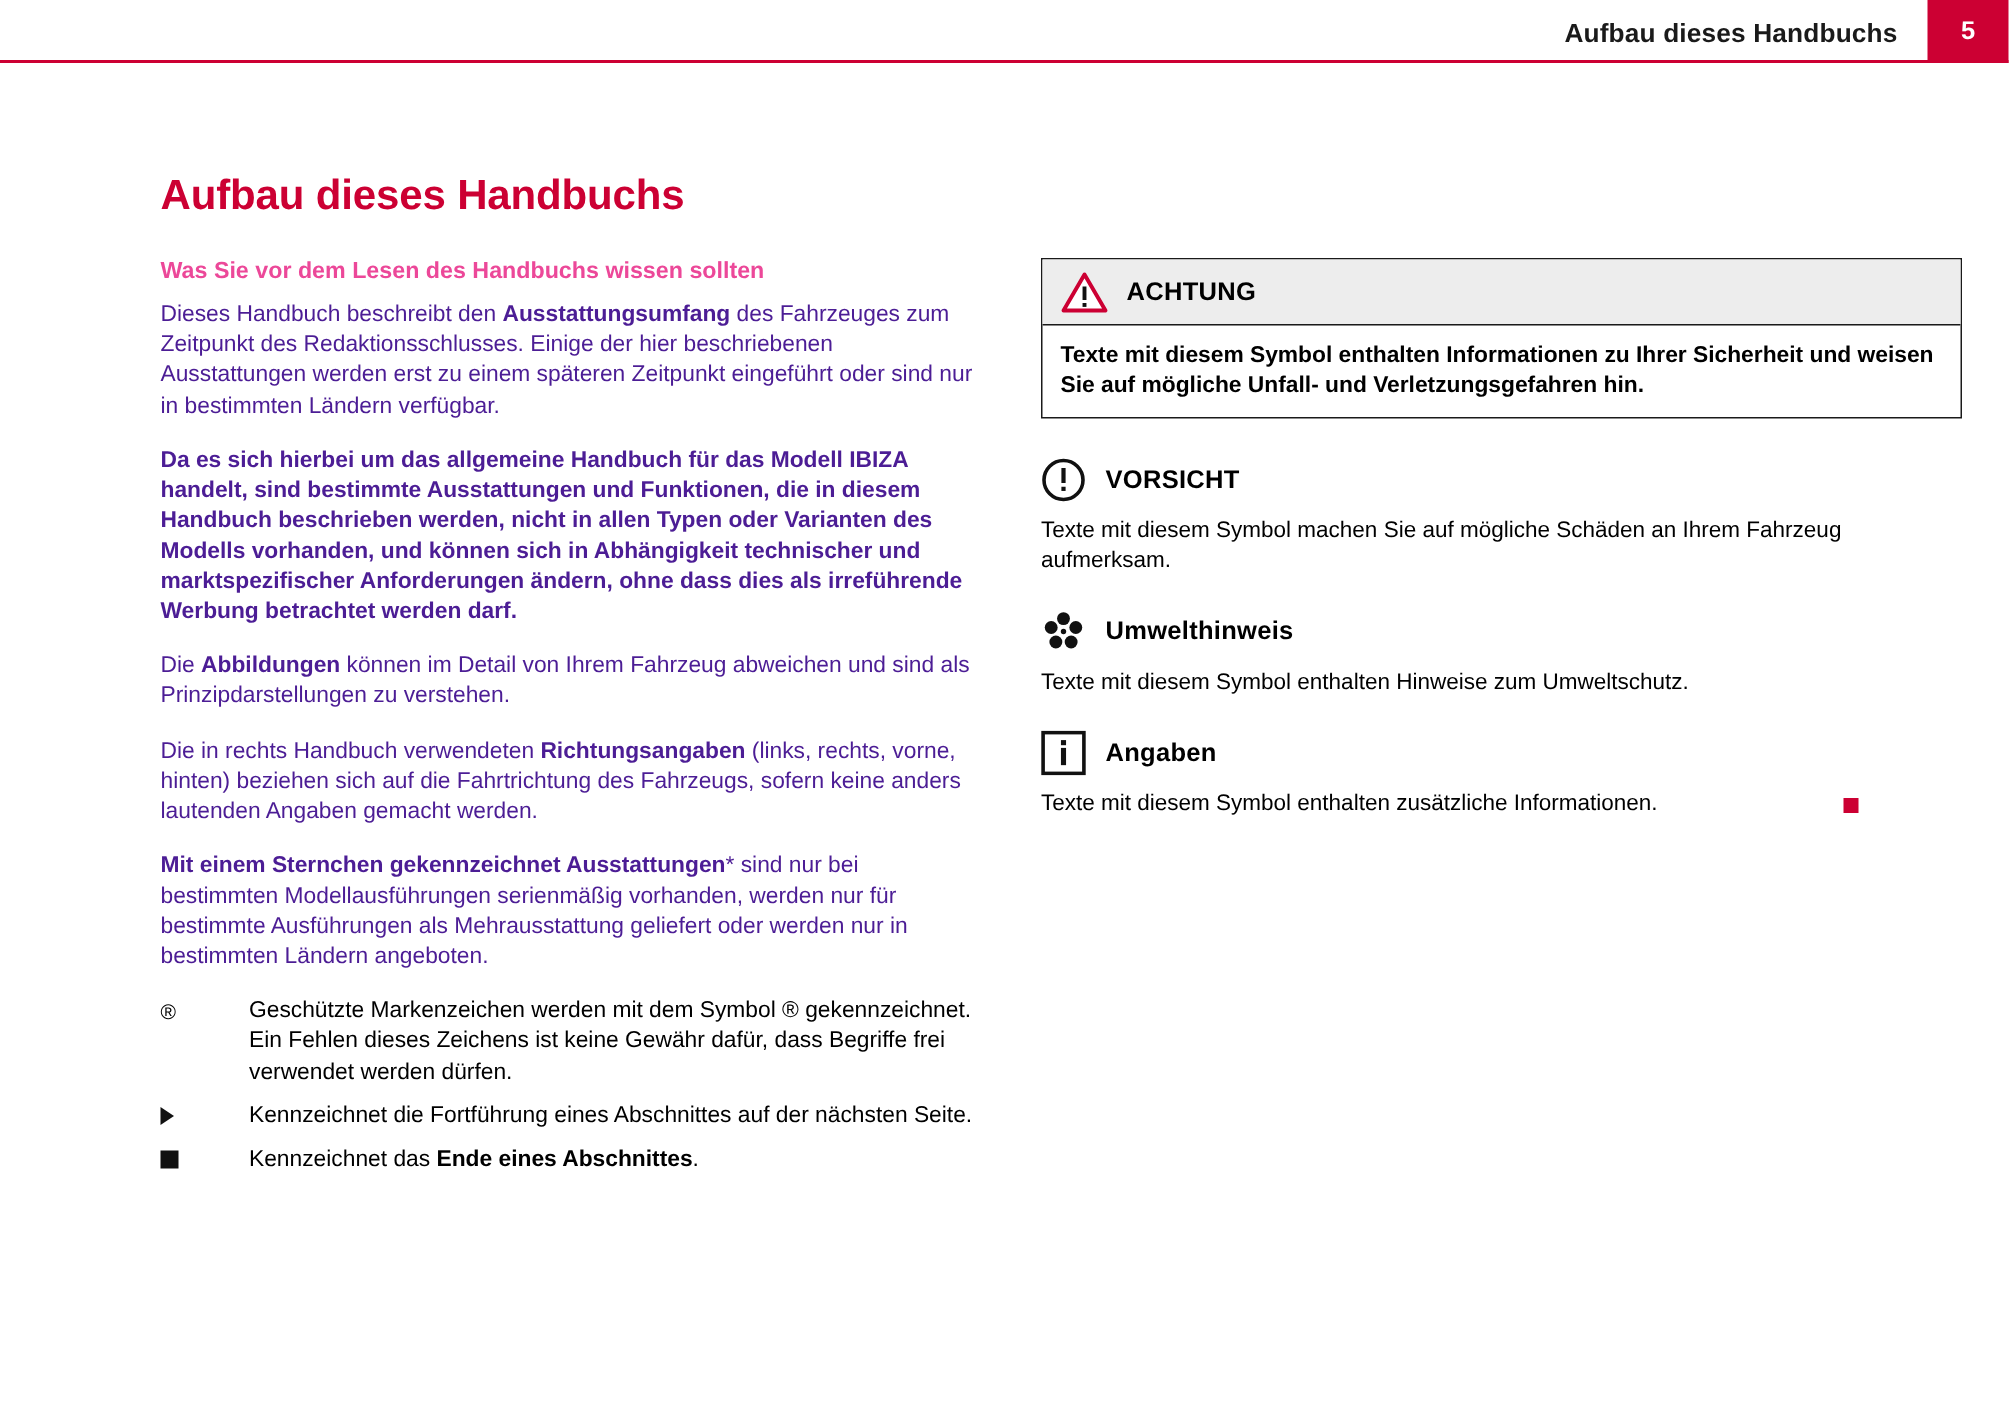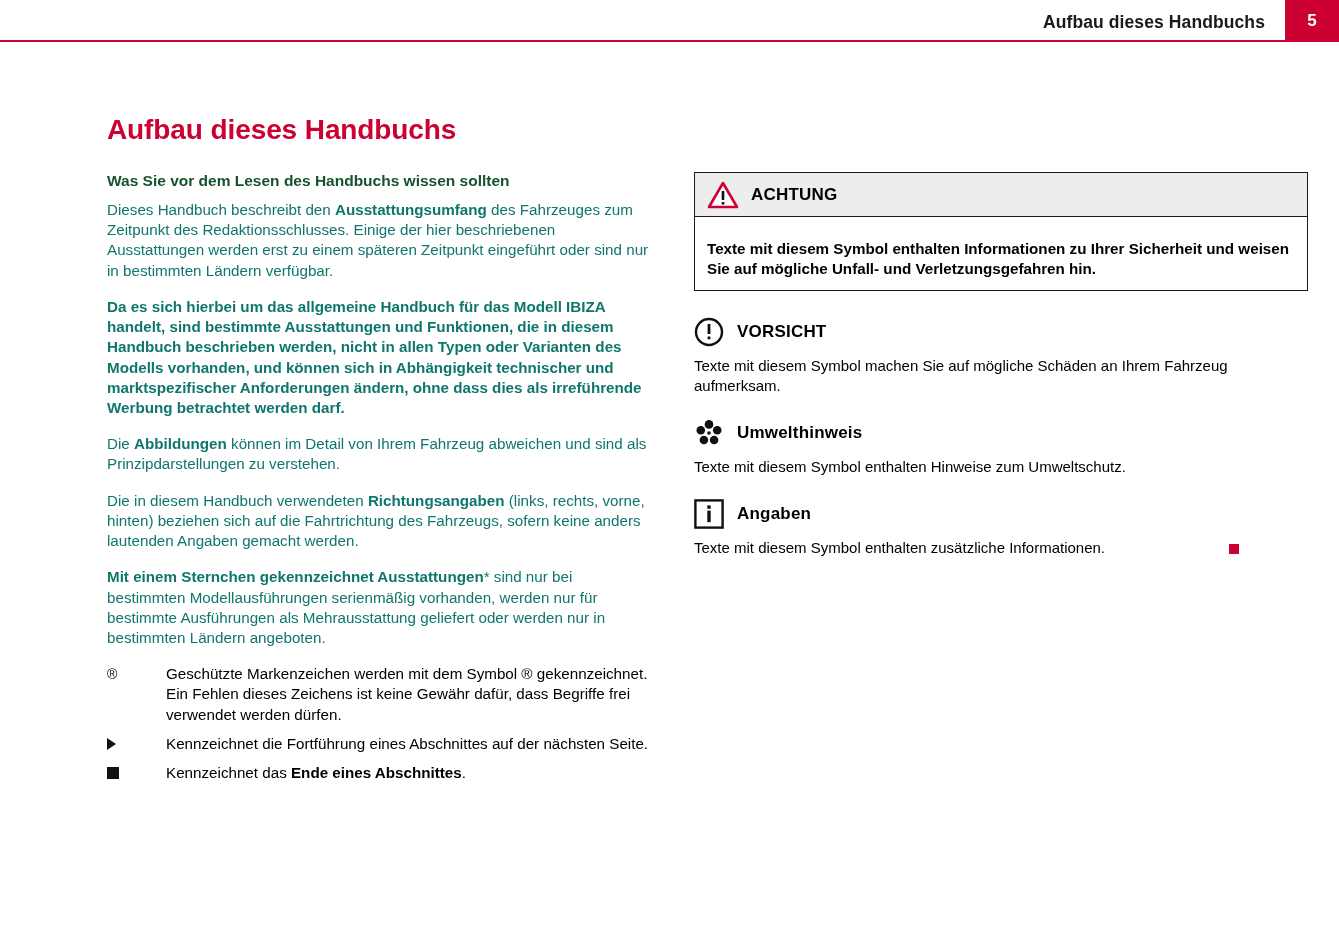--- a/index.html
+++ b/index.html
@@ -72,29 +72,29 @@
   .col-right {
     position: absolute;
     left: 694px;
     top: 130px;
     width: 545px;
   }
 
   .section-head {
     font-size: 15.5px;
     font-weight: bold;
-    color: #14532d;
+    color: #ec4899;
     margin: 0 0 10px 0;
   }
 
   p.body {
     font-size: 15.2px;
     line-height: 1.33;
     margin: 0 0 16px 0;
-    color: #0f766e;
+    color: #4c1d95;
   }
   p.bold {
     font-weight: bold;
   }
   .b { font-weight: bold; }
 
   
   .sym-list {
     margin-top: 6px;
   }
@@ -148,21 +148,21 @@
     padding-left: 12px;
     box-sizing: border-box;
   }
   .achtung-head .label {
     font-size: 17px;
     font-weight: bold;
     margin-left: 12px;
     letter-spacing: 0.2px;
   }
   .achtung-body {
-    padding: 22px 12px 11px 12px;
+    padding: 10px 12px 11px 12px;
     font-size: 15.2px;
     font-weight: bold;
     line-height: 1.32;
   }
 
   .notice-block { margin-bottom: 22px; }
   .notice-head {
     display: flex;
     align-items: center;
     margin-bottom: 9px;
@@ -208,21 +208,21 @@
 
   <div class="chapter-title">Aufbau dieses Handbuchs</div>
 
   <div class="col-left">
     <div class="section-head">Was Sie vor dem Lesen des Handbuchs wissen sollten</div>
 
     <div id="left-paragraphs">
         <p class="body"><span>Dieses Handbuch beschreibt den </span><span class="b">Ausstattungsumfang</span><span> des Fahrzeuges zum Zeitpunkt des Redaktionsschlusses. Einige der hier beschriebenen Ausstattungen werden erst zu einem späteren Zeitpunkt eingeführt oder sind nur in bestimmten Ländern verfügbar.</span></p>
         <p class="body bold"><span class="b">Da es sich hierbei um das allgemeine Handbuch für das Modell IBIZA handelt, sind bestimmte Ausstattungen und Funktionen, die in diesem Handbuch beschrieben werden, nicht in allen Typen oder Varianten des Modells vorhanden, und können sich in Abhängigkeit technischer und marktspezifischer Anforderungen ändern, ohne dass dies als irreführende Werbung betrachtet werden darf.</span></p>
         <p class="body"><span>Die </span><span class="b">Abbildungen</span><span> können im Detail von Ihrem Fahrzeug abweichen und sind als Prinzipdarstellungen zu verstehen.</span></p>
-        <p class="body"><span>Die in diesem Handbuch verwendeten </span><span class="b">Richtungsangaben</span><span> (links, rechts, vorne, hinten) beziehen sich auf die Fahrtrichtung des Fahrzeugs, sofern keine anders lautenden Angaben gemacht werden.</span></p>
+        <p class="body"><span>Die in rechts Handbuch verwendeten </span><span class="b">Richtungsangaben</span><span> (links, rechts, vorne, hinten) beziehen sich auf die Fahrtrichtung des Fahrzeugs, sofern keine anders lautenden Angaben gemacht werden.</span></p>
         <p class="body"><span class="b">Mit einem Sternchen gekennzeichnet Ausstattungen</span><span>* sind nur bei bestimmten Modellausführungen serienmäßig vorhanden, werden nur für bestimmte Ausführungen als Mehrausstattung geliefert oder werden nur in bestimmten Ländern angeboten.</span></p>
       </div>
 
     <div class="sym-list" id="symbol-list">
         <div class="sym-row">
           <div class="sym-mark">®</div>
           <div class="sym-text"><span>Geschützte Markenzeichen werden mit dem Symbol ® gekennzeichnet. Ein Fehlen dieses Zeichens ist keine Gewähr dafür, dass Begriffe frei verwendet werden dürfen.</span></div>
         </div>
         <div class="sym-row">
           <div class="sym-mark"><span class="tri-glyph"></span></div>

